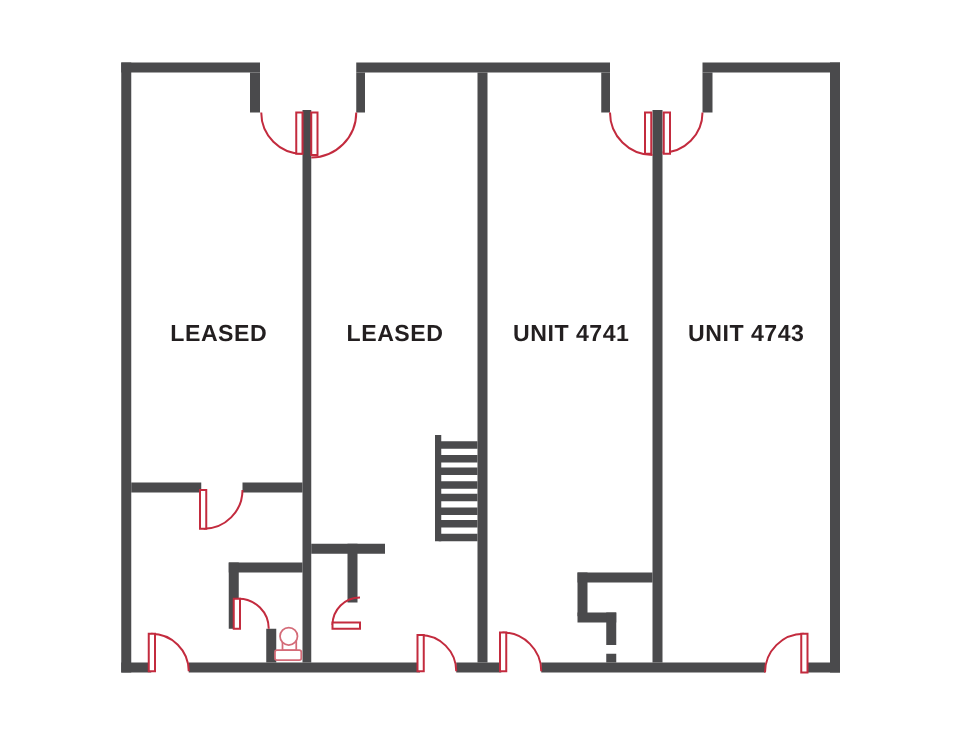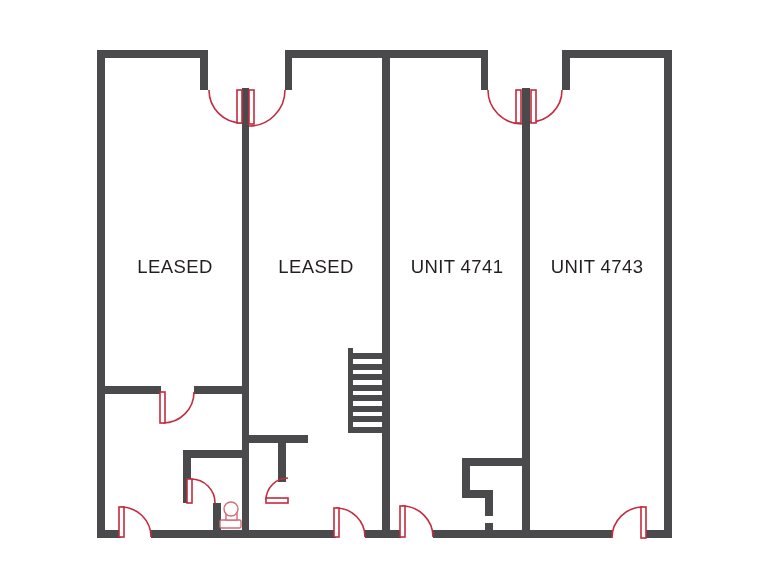--- a/index.html
+++ b/index.html
@@ -7,20 +7,21 @@
     padding: 0;
     background: #ffffff;
   }
   .stage {
     position: relative;
     width: 766px;
     height: 588px;
     background: #ffffff;
     overflow: hidden;
     font-family: "Liberation Sans", sans-serif;
+    font-weight: bold;
   }
   svg { display: block; }
   .wall { stroke: none; }
   .door-leaf { stroke-width: 1.6; }
   .door-arc { fill: none; stroke-width: 1.6; }
   .fixture { fill: #ffffff; stroke-width: 1.4; }
   .room-label {
     font-family: "Liberation Sans", sans-serif;
     font-size: 18.5px;
     letter-spacing: 0.4px;

